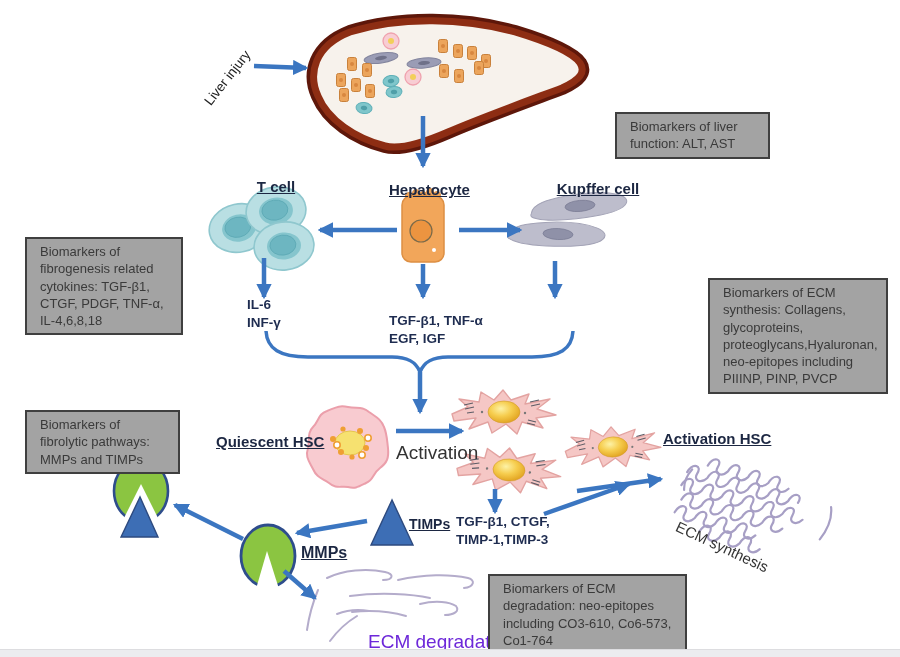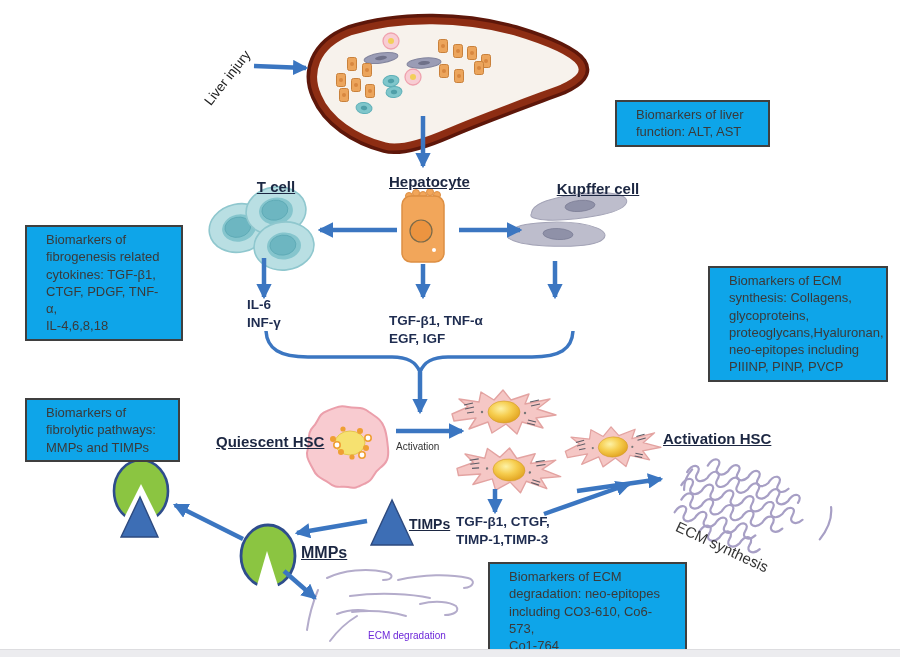--- a/index.html
+++ b/index.html
@@ -3,29 +3,29 @@
 <meta charset="utf-8">
 <style>
   html,body { margin:0; padding:0; background:#fff; }
   .canvas {
     position:relative; width:900px; height:657px; background:#ffffff;
     overflow:hidden; font-family:"Liberation Sans", sans-serif;
   }
   .layer { position:absolute; left:0; top:0; }
   .lbl {
     position:absolute; white-space:pre-line; color:#2e2e2e;
-    font-size:10px; line-height:1.22;
+    font-size:19px; line-height:1.22;
   }
   .bold  { font-weight:bold; color:#1c2742; font-size:15px;text-decoration:underline; }
   .cyto  { font-weight:bold; color:#1e2c50; font-size:13.5px; line-height:1.3; }
   .ctr   { text-align:center; }
   .box {
-    position:absolute; background:#0ea5e9; border:2px solid #3f3f3f;
-    padding:4px 19px; font-size:13px; line-height:1.33; color:#3a3a3a;
-    white-space:pre-line; box-sizing:border-box;
+    position:absolute; background:#a3a3a3; border:2px solid #3f3f3f;
+    padding:4px 13px; font-size:13px; line-height:1.33; color:#3a3a3a;
+    white-space:pre-line; box-sizing:border-box;margin-top:12px;
   }
   .strip {
     position:absolute; left:0; top:649px; width:900px; height:8px;
     background:#ececef; border-top:1px solid #dddde0;
   }
 </style>
 </head>
 <body>
 
 <div class="canvas">
@@ -195,21 +195,21 @@
       <line x1="544" y1="514" x2="629" y2="484" marker-end="url(#ah)"></line>
       <line x1="243" y1="539" x2="175" y2="505" marker-end="url(#ah)"></line>
       <line x1="367" y1="521" x2="297" y2="533" marker-end="url(#ah)"></line>
       <line x1="284" y1="571" x2="315" y2="598" marker-end="url(#ah)"></line>
     </g>
   </svg>
 
   <div class="lbl ctr" style="left:187px; top:70px; width:82px; transform:rotate(-52deg); font-size:13.5px; color:#222;">Liver injury</div>
 
   <div class="lbl bold ctr" style="left:236px; top:178px; width:80px;">T cell</div>
-  <div class="lbl bold ctr" style="left:389px; top:173px; width:80px;">Hepatocyte</div>
+  <div class="lbl bold ctr" style="left:389px; top:181px; width:80px;">Hepatocyte</div>
   <div class="lbl bold ctr" style="left:552px; top:180px; width:92px;">Kupffer cell</div>
 
   <div class="lbl cyto" style="left:247px; top:296px;">IL-6
 INF-γ</div>
   <div class="lbl cyto" style="left:389px; top:296px;margin-top:16px;">TGF-β1, TNF-α
 EGF, IGF</div>
 
   <div class="lbl bold" style="left:216px; top:433px;">Quiescent HSC</div>
   <div class="lbl" style="left:396px; top:441px; color:#333;">Activation</div>
   <div class="lbl bold" style="left:663px; top:430px;">Activation HSC</div>

